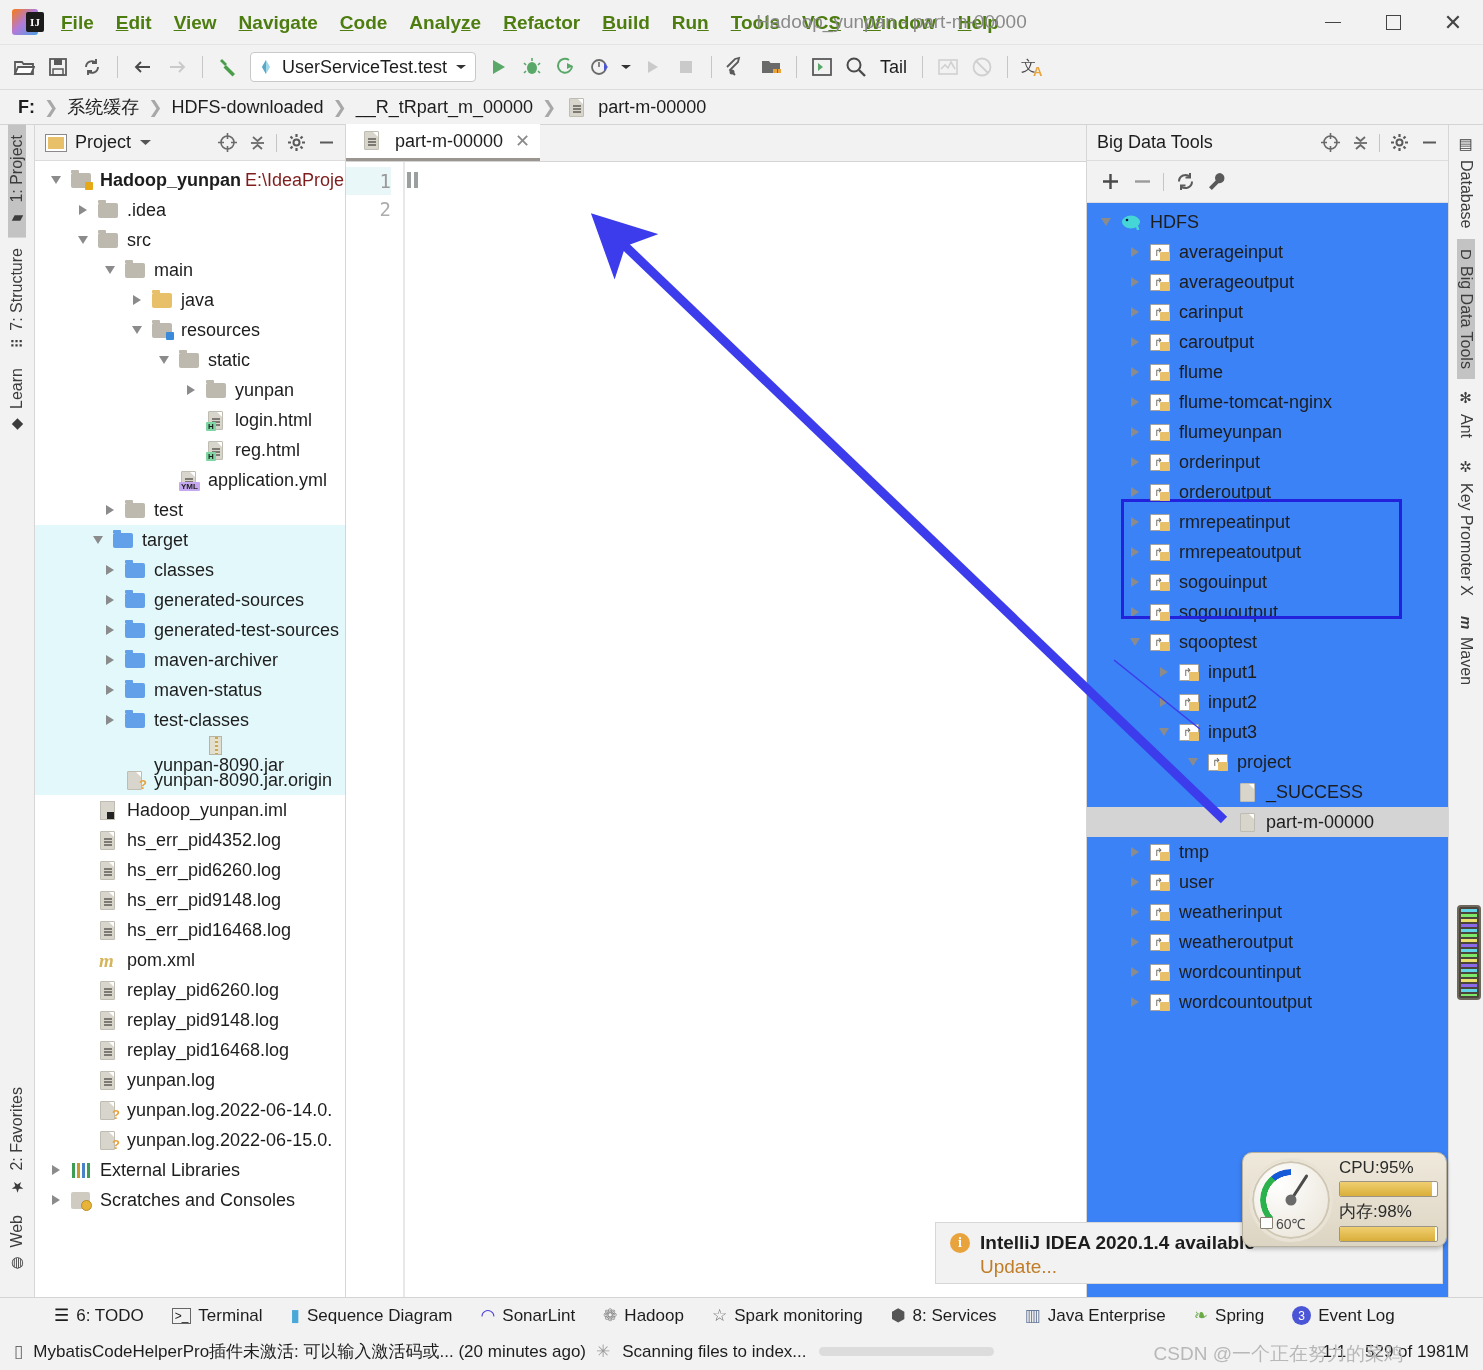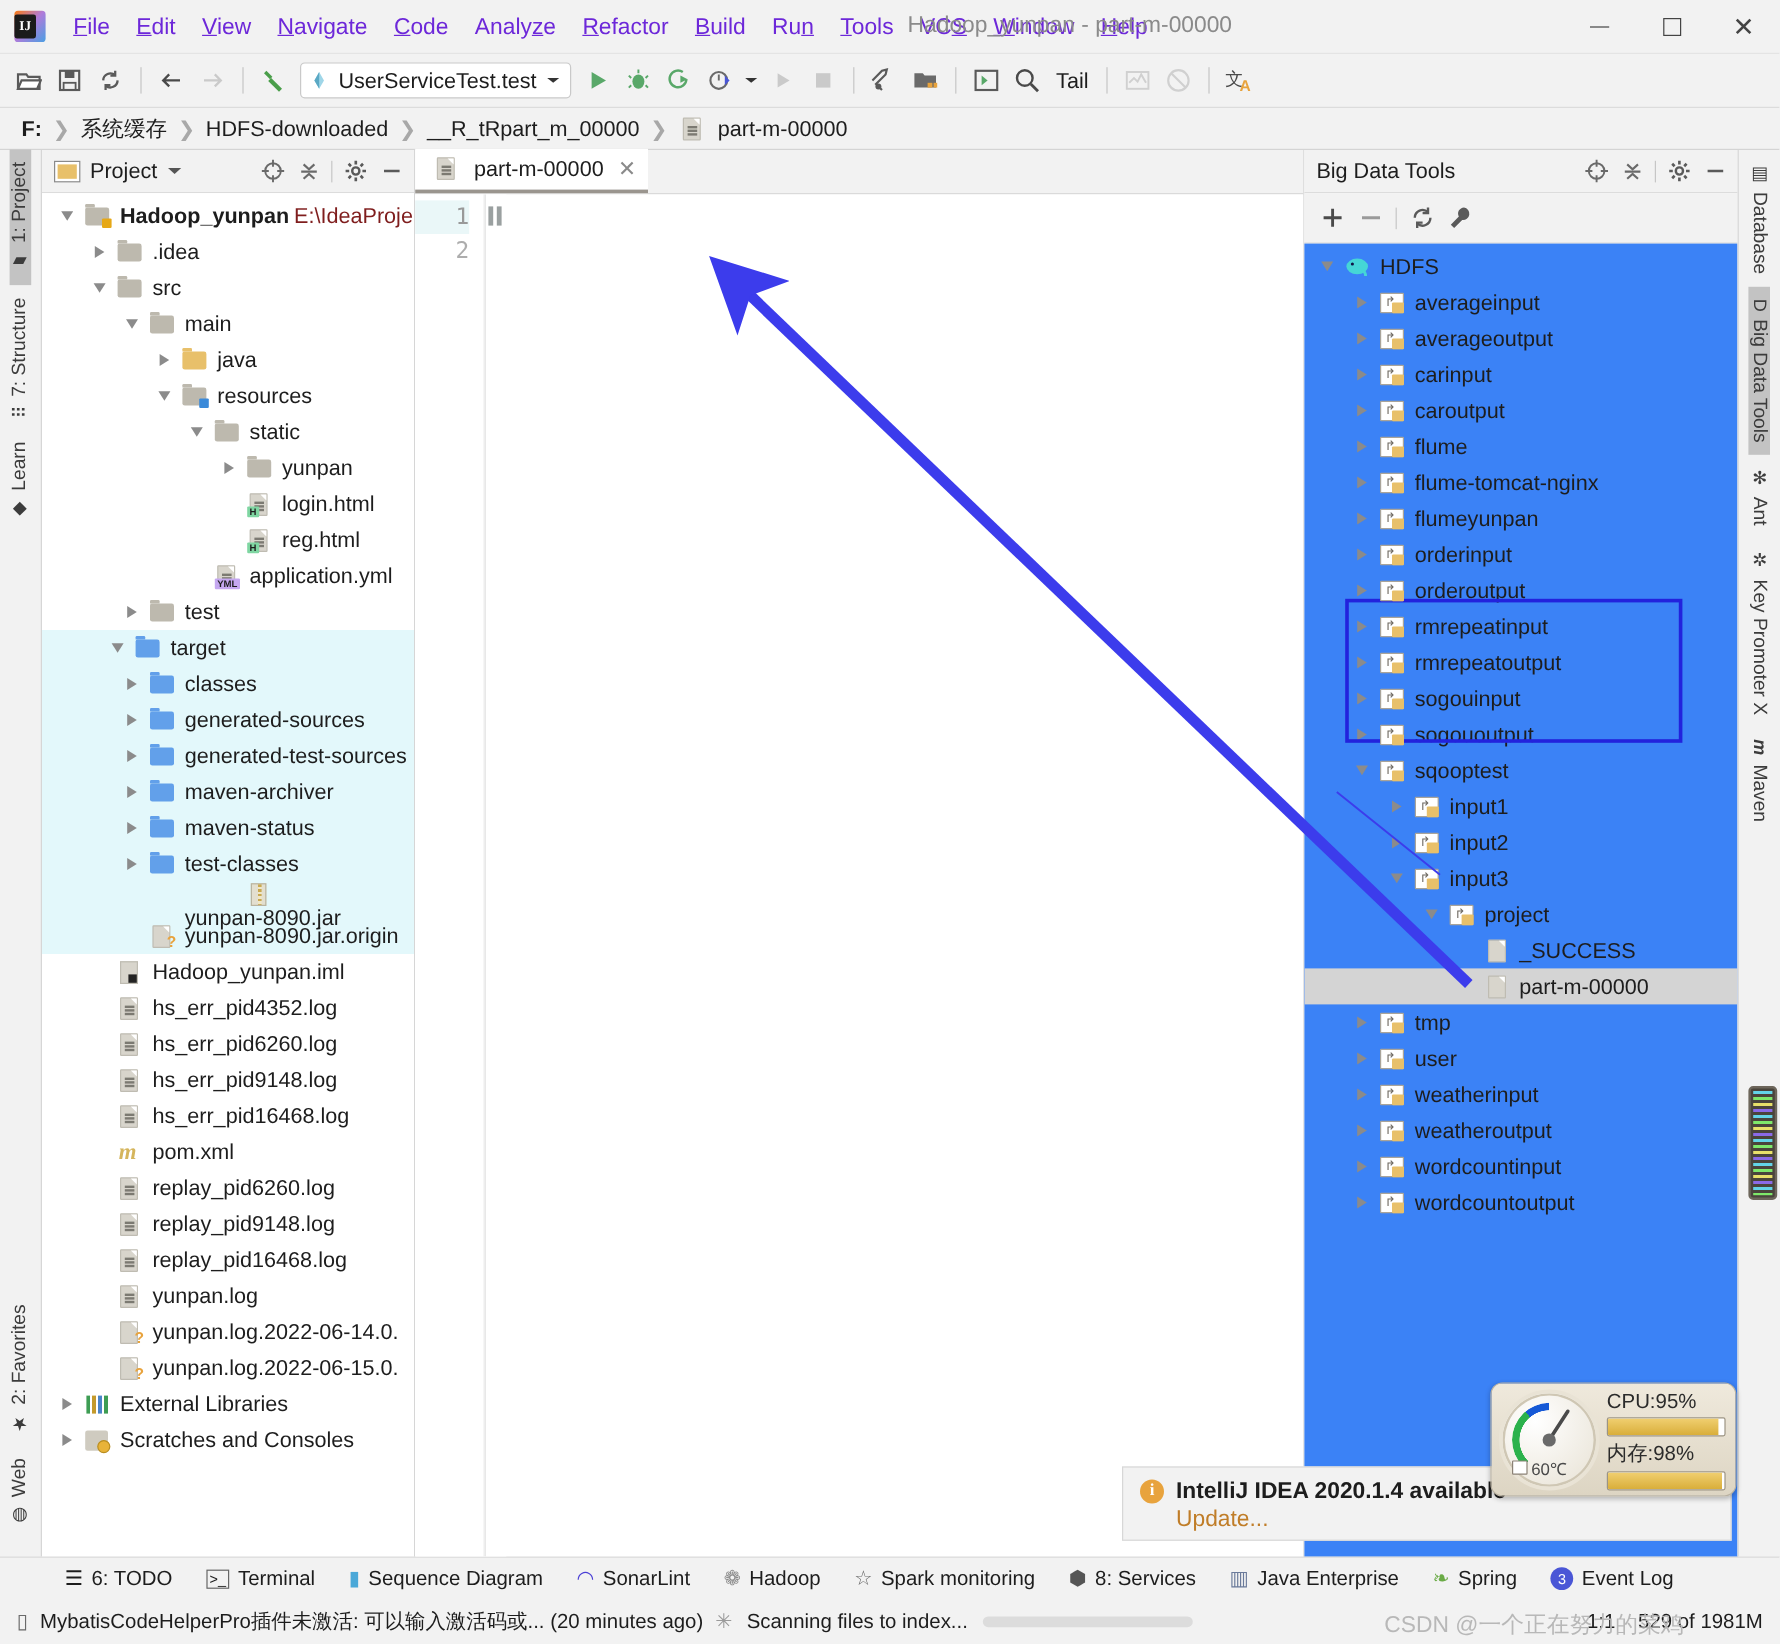--- a/index.html
+++ b/index.html
@@ -19,27 +19,27 @@
     height: 45px; background: #f2f2f2; display: flex; align-items: center;
     border-bottom: 1px solid #e4e4e4; flex: none; position: relative;
   }
   .app-logo { width: 30px; height: 30px; margin: 0 10px 0 10px; position: relative; flex: none; }
   .app-logo .sq {
     position:absolute; left:2px; top:2px; width:26px; height:26px;
     background: linear-gradient(135deg,#f97a12 0%, #b07bda 48%, #4b9fe3 100%);
     border-radius: 3px;
   }
   .app-logo .inner {
-    position:absolute; left:2px; top:5px; width:18px; height:20px; background:#1b1b1b; border-radius:2px;
+    position:absolute; left:16px; top:5px; width:18px; height:20px; background:#1b1b1b; border-radius:2px;
     color:#fff; font-size:11px; font-weight:bold; text-align:center; line-height:20px;
     font-family:"Liberation Serif", serif;
   }
   .menubar { display: flex; align-items: center; height: 45px; }
   .menu-item {
-    padding: 0 11px; font-size: 19px; line-height: 45px; color: #6d28d9; cursor: default; white-space: nowrap;
+    padding: 0 11px; font-size: 19px; line-height: 45px; color: #4d7c0f; cursor: default; white-space: nowrap; font-weight: bold;
   }
   .menu-item u { text-decoration: underline; }
   .win-title {
     position:absolute; left: 0; right: 0; text-align: center; font-size: 19px; color: #8a8a8a;
     pointer-events: none; padding-left: 300px;
   }
   .win-buttons { position: absolute; right: 0; top: 0; height: 45px; display: flex; align-items: center; }
   .win-btn { width: 60px; height: 45px; display:flex; align-items:center; justify-content:center; color:#555; }
   .wb-min { width:16px; height:1px; background:#444; }
   .wb-max { width:15px; height:15px; border:1.5px solid #444; }

